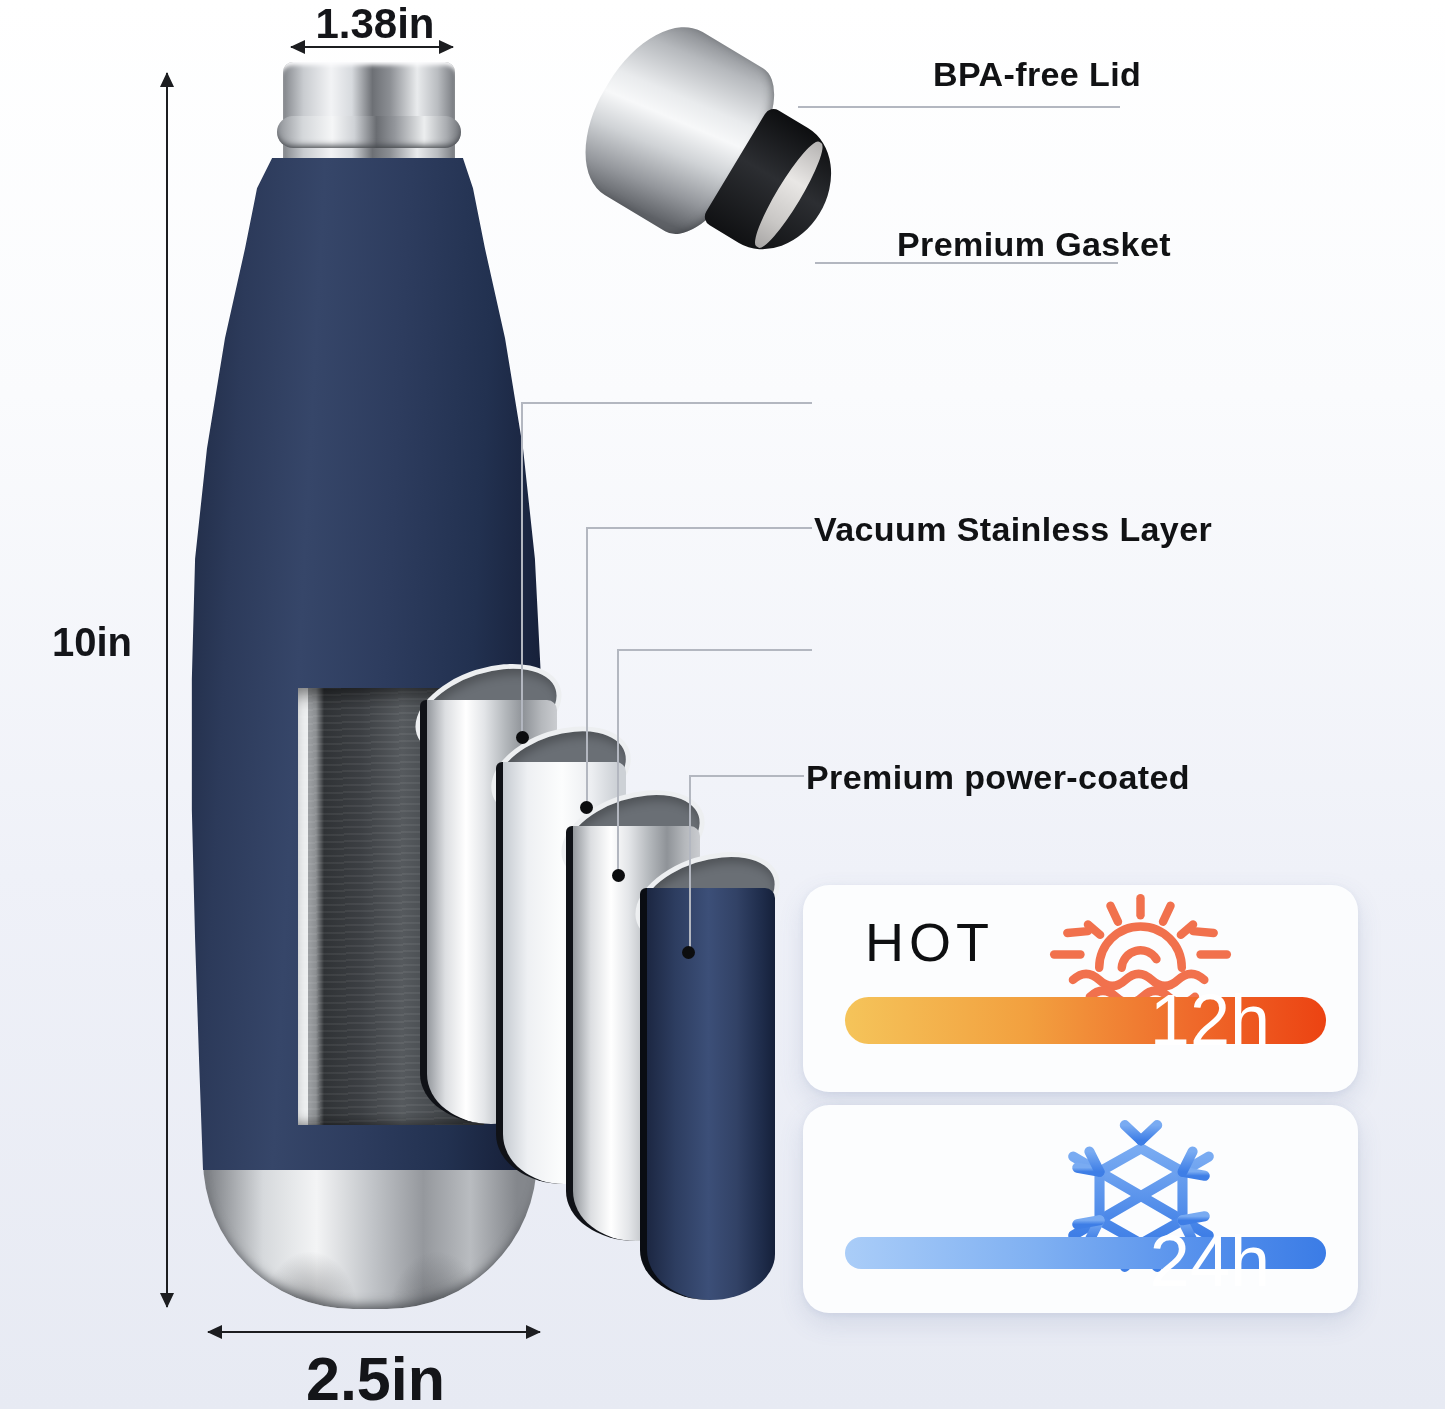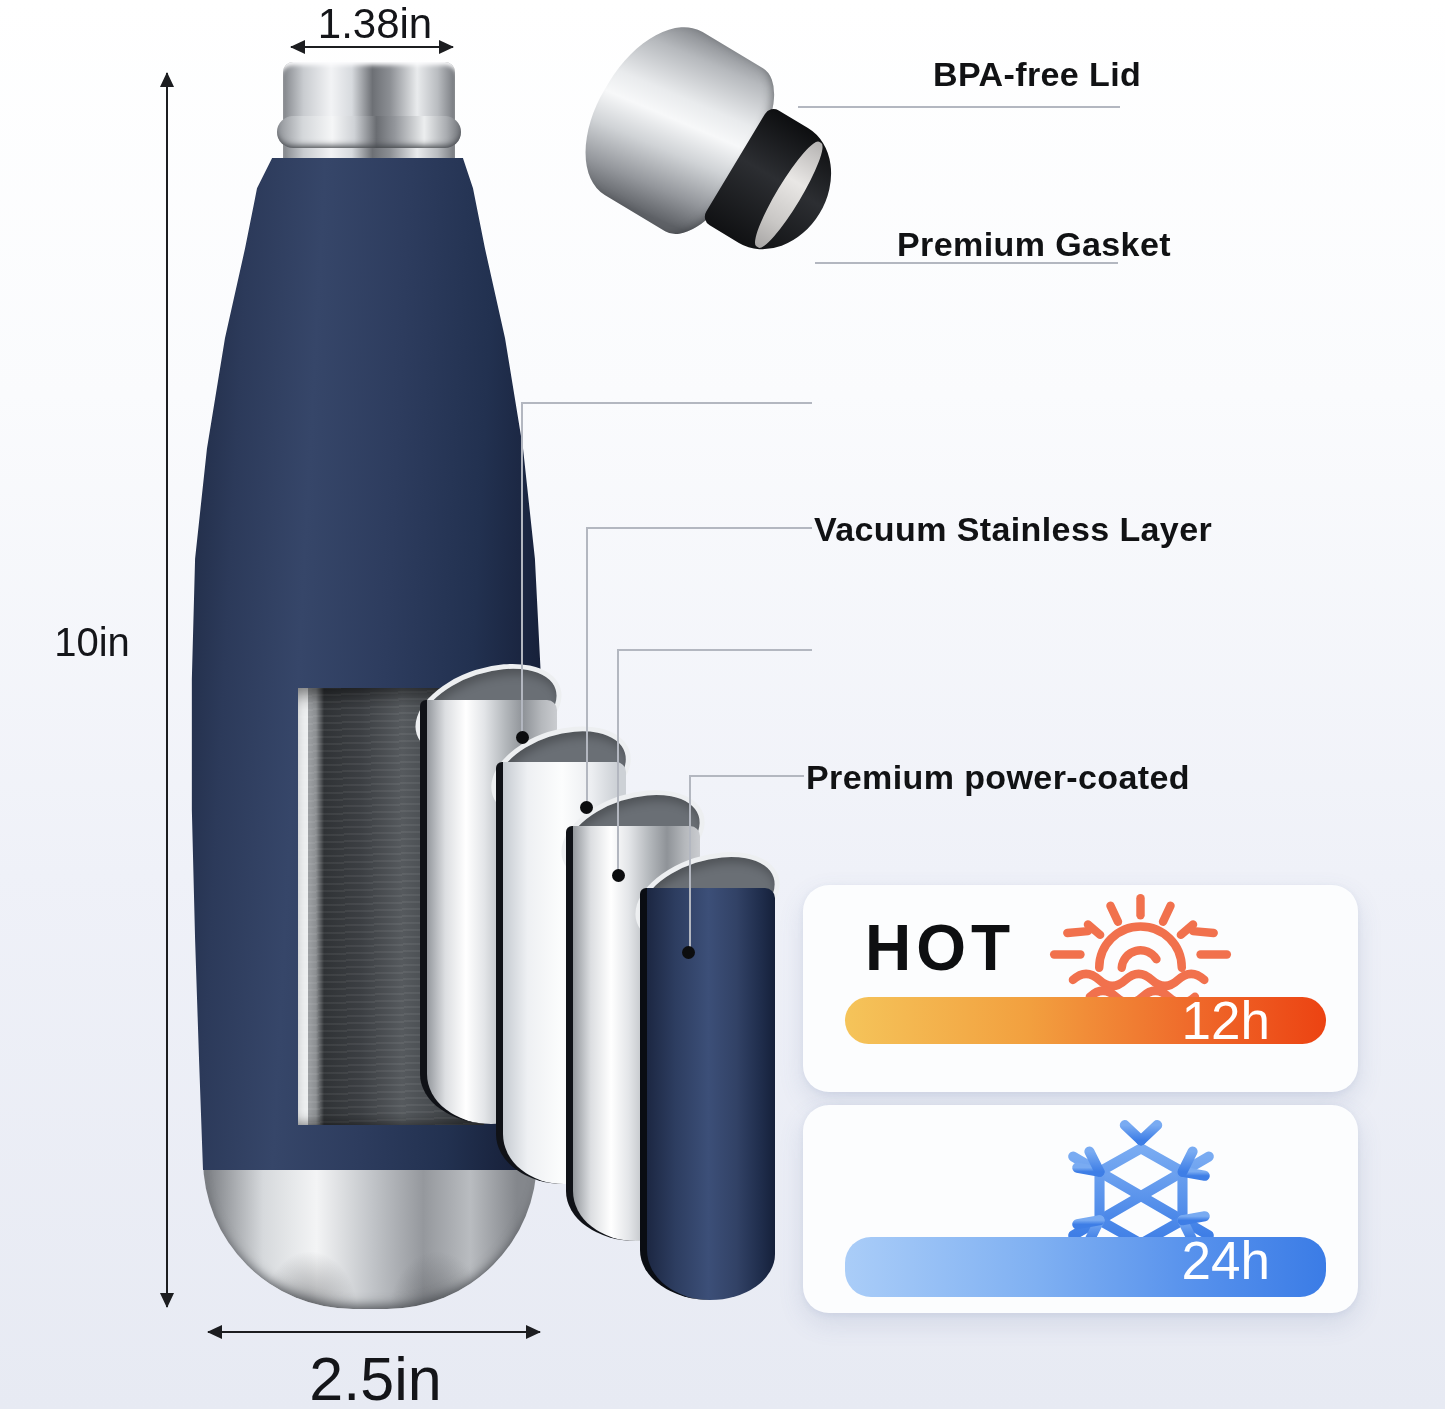--- a/index.html
+++ b/index.html
@@ -10,21 +10,21 @@
   }
   .abs{position:absolute;}
 
   
   .arrow-h{position:absolute;height:2px;background:#1c1d20;}
   .arrow-h::before{content:"";position:absolute;left:-1px;top:-6px;border-top:7px solid transparent;border-bottom:7px solid transparent;border-right:15px solid #1c1d20;}
   .arrow-h::after{content:"";position:absolute;right:-1px;top:-6px;border-top:7px solid transparent;border-bottom:7px solid transparent;border-left:15px solid #1c1d20;}
   .arrow-v{position:absolute;width:2px;background:#1c1d20;}
   .arrow-v::before{content:"";position:absolute;top:-1px;left:-6px;border-left:7px solid transparent;border-right:7px solid transparent;border-bottom:15px solid #1c1d20;}
   .arrow-v::after{content:"";position:absolute;bottom:-1px;left:-6px;border-left:7px solid transparent;border-right:7px solid transparent;border-top:15px solid #1c1d20;}
-  .dim-text{position:absolute;font-weight:400;color:#141519;text-align:center;}
+  .dim-text{position:absolute;font-weight:700;color:#141519;text-align:center;}
 
   
   .neck-steel{
     left:283px;top:62px;width:172px;height:112px;
     background:linear-gradient(90deg,#83868b 0%,#c9ccd0 12%,#f2f3f5 28%,#d7dade 40%,#6d7075 52%,#8b8e93 62%,#e9ebed 78%,#b9bcc0 90%,#777a7f 100%);
     border-radius:10px 10px 6px 6px;
     box-shadow:inset 0 5px 4px -2px #fdfdfe, inset 0 -8px 10px -6px #4a4d52;
   }
   .neck-ring{
     left:277px;top:116px;width:184px;height:32px;border-radius:16px;
@@ -97,23 +97,23 @@
     position:absolute;left:202px;top:62px;width:24px;height:122px;
     background:linear-gradient(180deg,#b5b3b2 0%,#e9e7e5 38%,#c9c7c5 75%,#a8a6a5 100%);
     border-radius:45% / 50%;
   }
 
   
   .card{
     position:absolute;left:803px;width:555px;background:#fcfdfe;border-radius:26px;
     box-shadow:0 10px 26px rgba(80,100,150,.14), 0 2px 6px rgba(80,100,150,.08);
   }
-  .card-title{position:absolute;left:62px;font-size:64px;font-weight:700;letter-spacing:5px;color:#0e0f11;}
+  .card-title{position:absolute;left:62px;font-size:54px;font-weight:400;letter-spacing:5px;color:#0e0f11;}
   .bar{position:absolute;left:42px;width:481px;border-radius:26px;text-align:right;}
-  .bar span{font-size:53px;font-weight:400;color:#ffffff;padding-right:56px;}
+  .bar span{font-size:72px;font-weight:400;color:#ffffff;padding-right:56px;}
   .bar.hot{background:linear-gradient(90deg,#F5C45A 0%,#F2A03F 38%,#EF6A2B 72%,#EC4312 100%);}
   .bar.cold{background:linear-gradient(90deg,#AACDF8 0%,#7FB0F2 40%,#5590EC 74%,#3B7CE6 100%);}
   .card-icon{position:absolute;}
 </style>
 </head>
 <body>
 
 <div class="stage">
 
   <div class="abs neck-steel"></div>
@@ -222,18 +222,18 @@
         <path d="M126,61 L148,65"></path>
           <path d="M126,61 L136,41"></path>
         <path d="M44,61 L22,57"></path>
           <path d="M44,61 L34,41"></path>
         <path d="M126,109 L136,129"></path>
           <path d="M126,109 L148,105"></path>
         <path d="M44,109 L34,129"></path>
           <path d="M44,109 L22,113"></path>
       </g>
     </svg>
-    <div class="bar cold" style="top:132px;height:60px;line-height:48px">
+    <div class="bar cold" style="top:132px;height:32px;line-height:48px">
       <span>24h</span>
     </div>
   </div>
 
 </div>
 
 </body></html>

